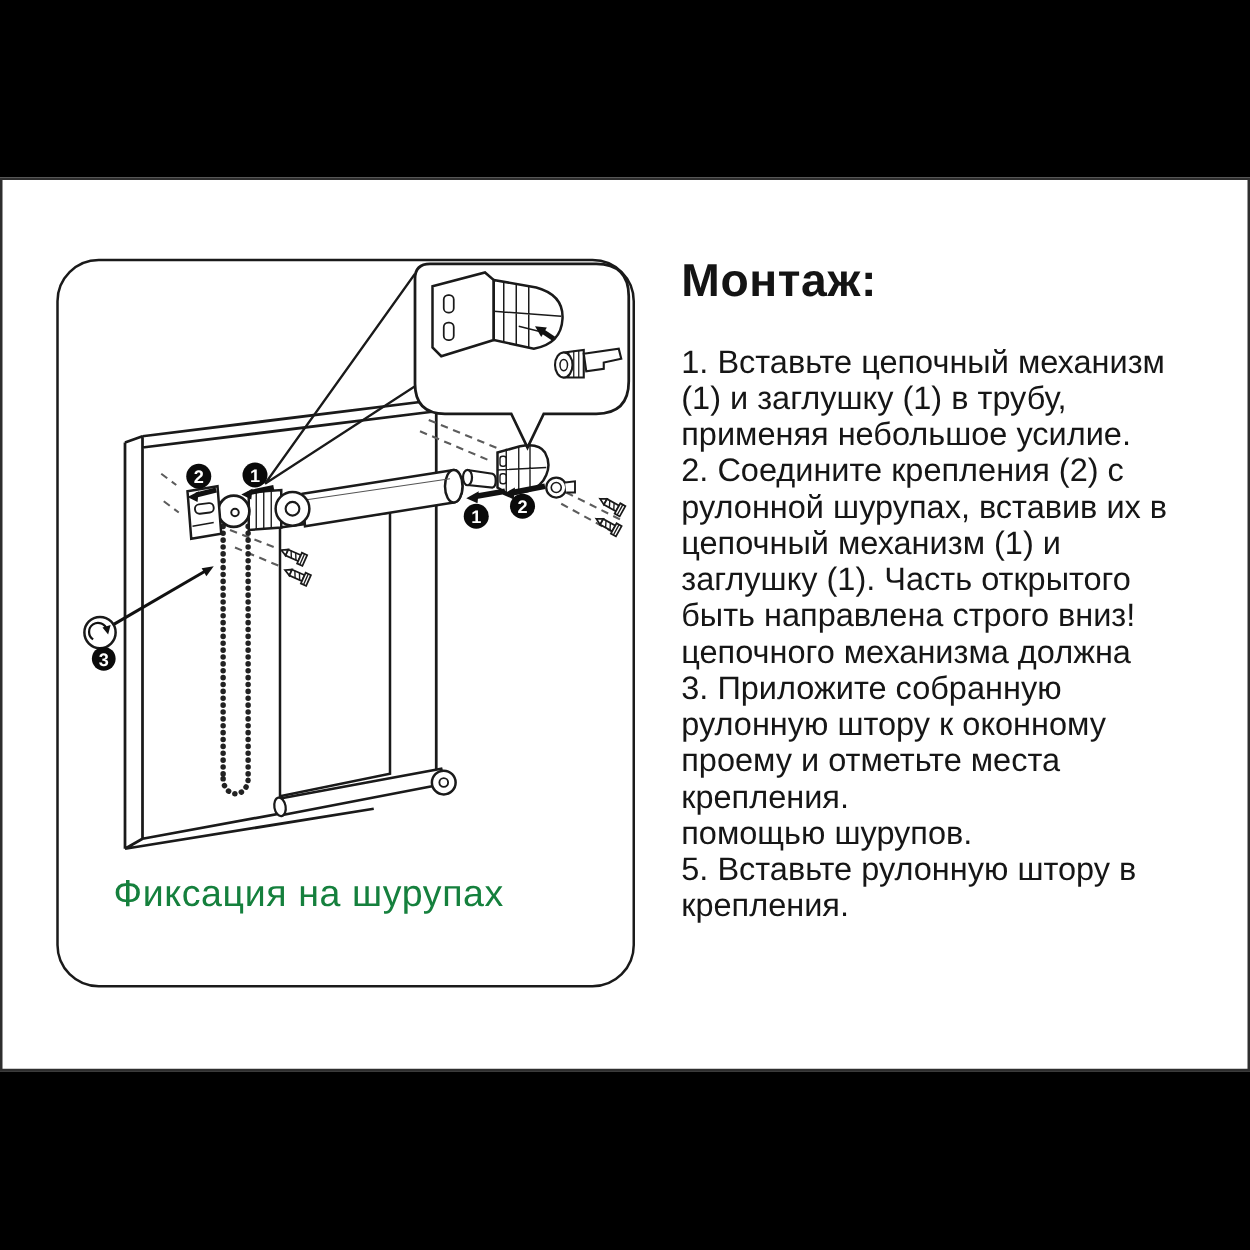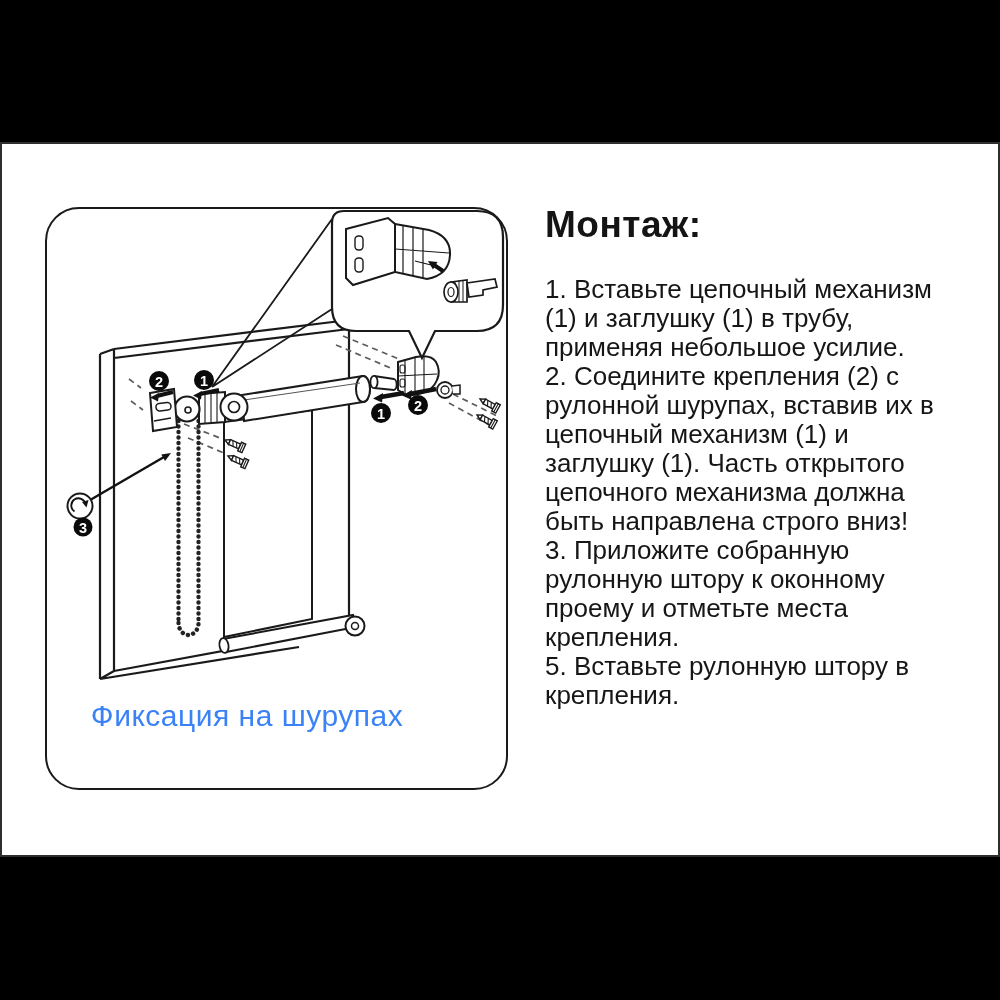--- a/index.html
+++ b/index.html
@@ -4,21 +4,21 @@
 <style>
   html,body{margin:0;padding:0;background:#000;}
   .stage{position:relative;width:1000px;height:1000px;background:#000;overflow:hidden;
          font-family:"Liberation Sans","DejaVu Sans",sans-serif;color:#141414;}
   .sheet{position:absolute;left:0;top:142px;width:1000px;height:715px;background:#fff;
          border:2px solid #2e2e2e;box-sizing:border-box;}
   .panel{position:absolute;left:43px;top:63px;width:463px;height:583px;
          border:2.5px solid #1a1a1a;border-radius:34px;box-sizing:border-box;background:#fff;}
   .panel svg{position:absolute;left:0;top:0;}
   .caption{position:absolute;left:0;top:490px;width:400px;text-align:center;
-           font-size:30px;color:#3b82f6;letter-spacing:.5px;}
+           font-size:30px;color:#15803d;letter-spacing:.5px;}
   .instr{position:absolute;left:543px;top:0;width:430px;}
   .instr .title{position:absolute;left:0;top:60px;font-size:37px;font-weight:bold;
                 letter-spacing:.5px;}
   .lines{position:absolute;left:0;top:131px;}
   .line{height:29px;line-height:29px;font-size:26px;white-space:nowrap;color:#161616;}
   .ln{stroke:#1a1a1a;fill:none;}
   svg text{font-family:"Liberation Sans","DejaVu Sans",sans-serif;}
   .badge-num{font-size:14.5px;font-weight:bold;fill:#fff;text-anchor:middle;}
 </style>
 </head>
@@ -161,25 +161,26 @@
     <div class="instr">
       <div class="title">Монтаж:</div>
       <div class="lines">
         <div class="line">1. Вставьте цепочный механизм</div>
         <div class="line">(1) и заглушку (1) в трубу,</div>
         <div class="line">применяя небольшое усилие.</div>
         <div class="line">2. Соедините крепления (2) с</div>
         <div class="line">рулонной шурупах, вставив их в</div>
         <div class="line">цепочный механизм (1) и</div>
         <div class="line">заглушку (1). Часть открытого</div>
+        <div class="line">быть направлена строго вниз!</div>
         <div class="line">цепочного механизма должна</div>
-        <div class="line">быть направлена строго вниз!</div>
         <div class="line">3. Приложите собранную</div>
         <div class="line">рулонную штору к оконному</div>
         <div class="line">проему и отметьте места</div>
         <div class="line">крепления.</div>
+        <div class="line">помощью шурупов.</div>
         <div class="line">5. Вставьте рулонную штору в</div>
         <div class="line">крепления.</div>
       </div>
     </div>
 
   </div>
 </div>
 
 </body></html>

